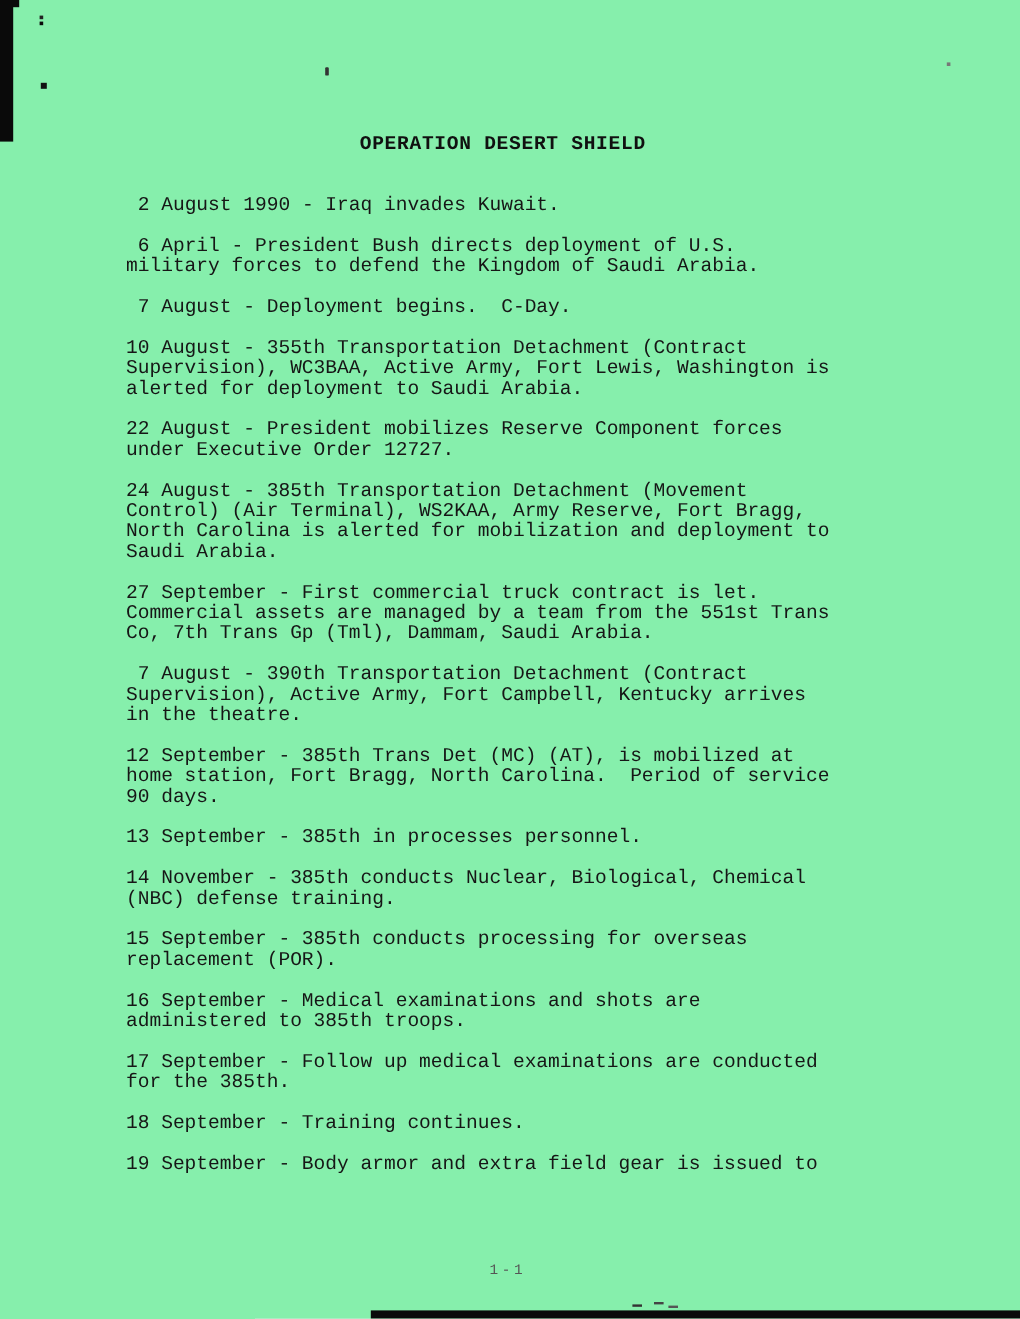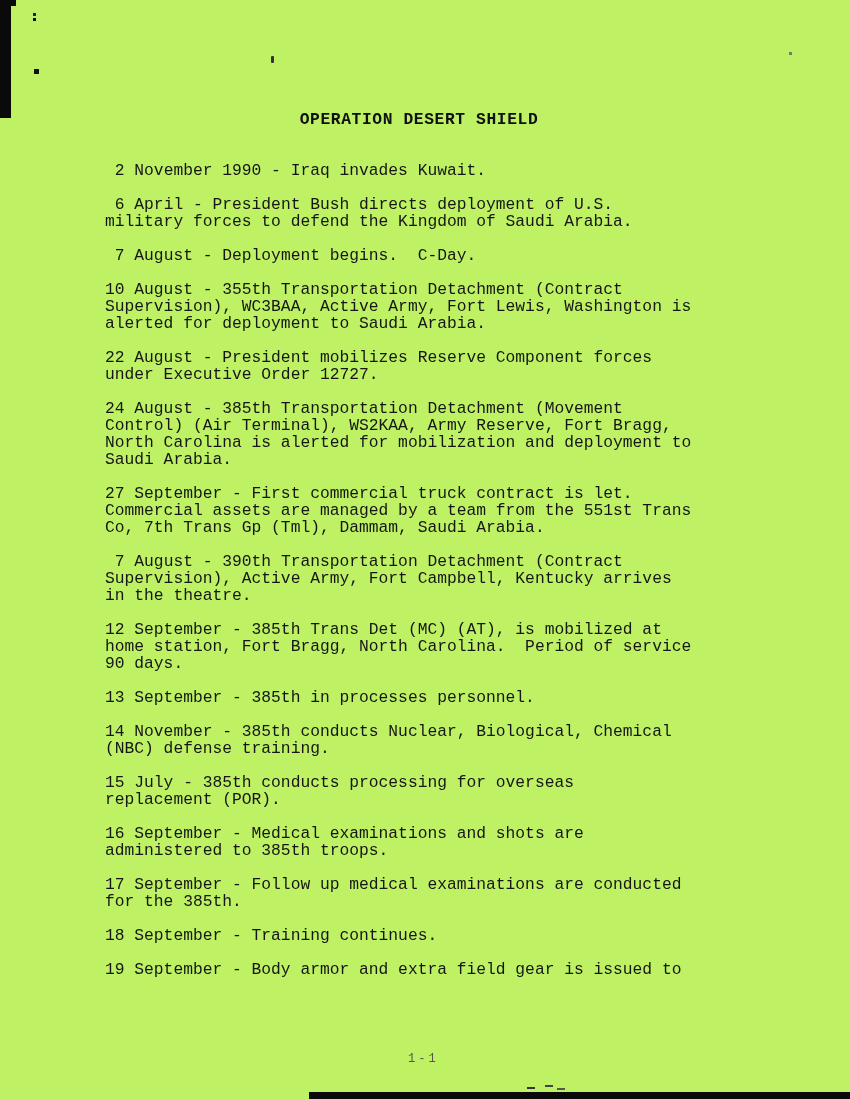--- a/index.html
+++ b/index.html
@@ -4,21 +4,21 @@
 <style>
   html, body {
     margin: 0;
     padding: 0;
     background: #e8e8e8;
   }
   .page {
     position: relative;
     width: 850px;
     height: 1099px;
-    background: #bef264;
+    background: #86efac;
     overflow: hidden;
     font-family: "Liberation Mono", "DejaVu Sans Mono", monospace;
     color: #161616;
   }
   .content {
     position: absolute;
     left: 105px;
     top: 110px;
     width: 628px;
   }
@@ -64,21 +64,21 @@
 
   <div class="artifact left-bar"></div>
   <div class="artifact top-notch"></div>
   <div class="artifact speck-a"></div>
   <div class="artifact speck-b"></div>
   <div class="artifact speck-quote"></div>
   <div class="artifact speck-c"></div>
 
   <main class="content">
     <h1 class="doc-title">OPERATION DESERT SHIELD</h1>
-    <p class="entry"> 2 November 1990 - Iraq invades Kuwait.</p>
+    <p class="entry"> 2 August 1990 - Iraq invades Kuwait.</p>
     <p class="entry"> 6 April - President Bush directs deployment of U.S.
 military forces to defend the Kingdom of Saudi Arabia.</p>
     <p class="entry"> 7 August - Deployment begins.  C-Day.</p>
     <p class="entry">10 August - 355th Transportation Detachment (Contract
 Supervision), WC3BAA, Active Army, Fort Lewis, Washington is
 alerted for deployment to Saudi Arabia.</p>
     <p class="entry">22 August - President mobilizes Reserve Component forces
 under Executive Order 12727.</p>
     <p class="entry">24 August - 385th Transportation Detachment (Movement
 Control) (Air Terminal), WS2KAA, Army Reserve, Fort Bragg,
@@ -89,21 +89,21 @@
 Co, 7th Trans Gp (Tml), Dammam, Saudi Arabia.</p>
     <p class="entry"> 7 August - 390th Transportation Detachment (Contract
 Supervision), Active Army, Fort Campbell, Kentucky arrives
 in the theatre.</p>
     <p class="entry">12 September - 385th Trans Det (MC) (AT), is mobilized at
 home station, Fort Bragg, North Carolina.  Period of service
 90 days.</p>
     <p class="entry">13 September - 385th in processes personnel.</p>
     <p class="entry">14 November - 385th conducts Nuclear, Biological, Chemical
 (NBC) defense training.</p>
-    <p class="entry">15 July - 385th conducts processing for overseas
+    <p class="entry">15 September - 385th conducts processing for overseas
 replacement (POR).</p>
     <p class="entry">16 September - Medical examinations and shots are
 administered to 385th troops.</p>
     <p class="entry">17 September - Follow up medical examinations are conducted
 for the 385th.</p>
     <p class="entry">18 September - Training continues.</p>
     <p class="entry">19 September - Body armor and extra field gear is issued to</p>
   </main>
 
   <div class="footer">1-1</div>

